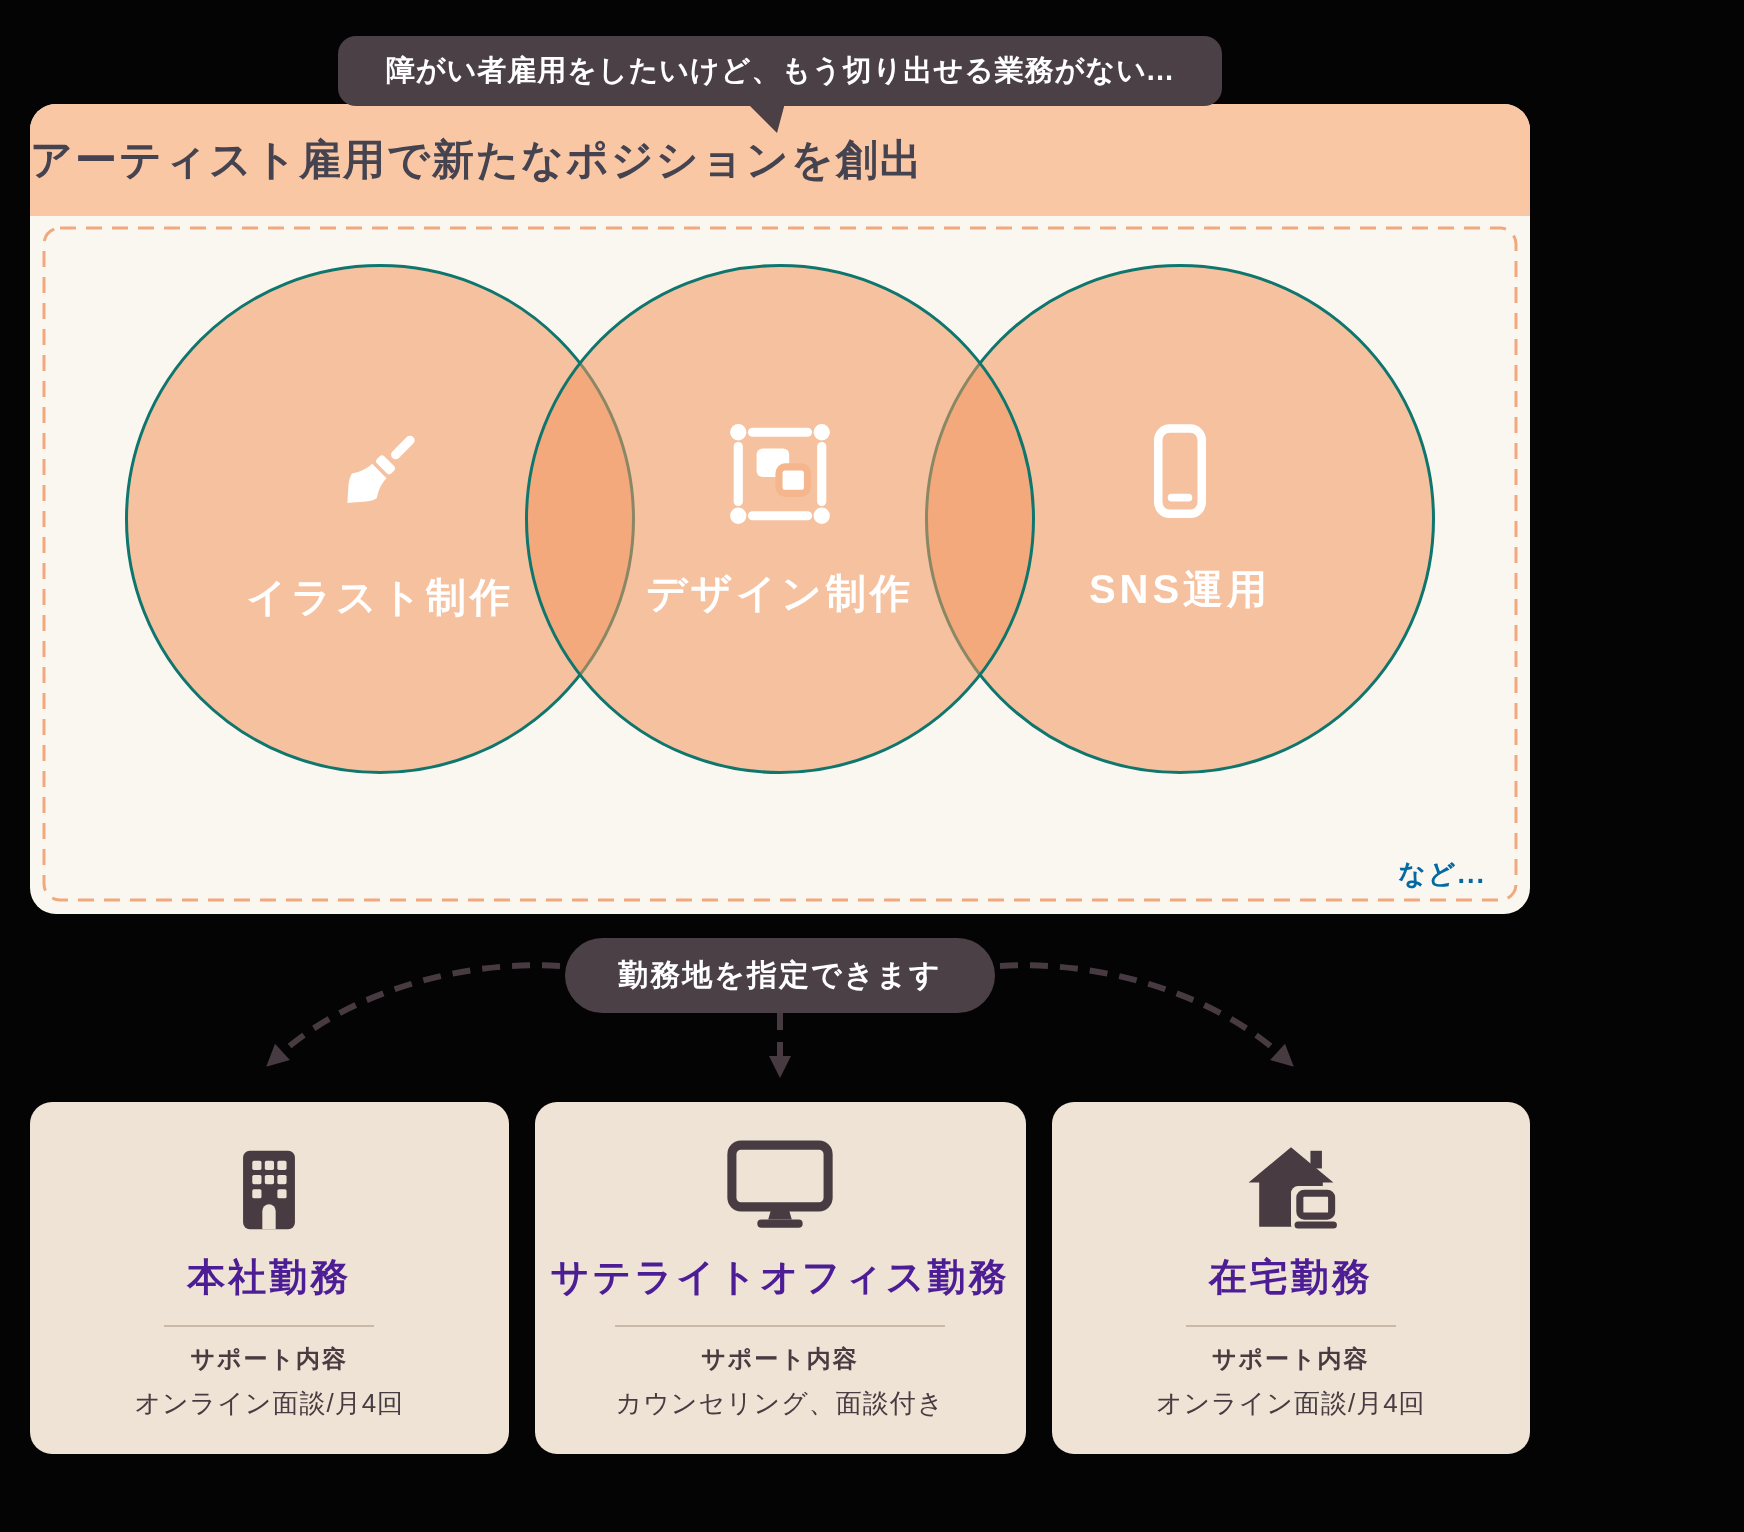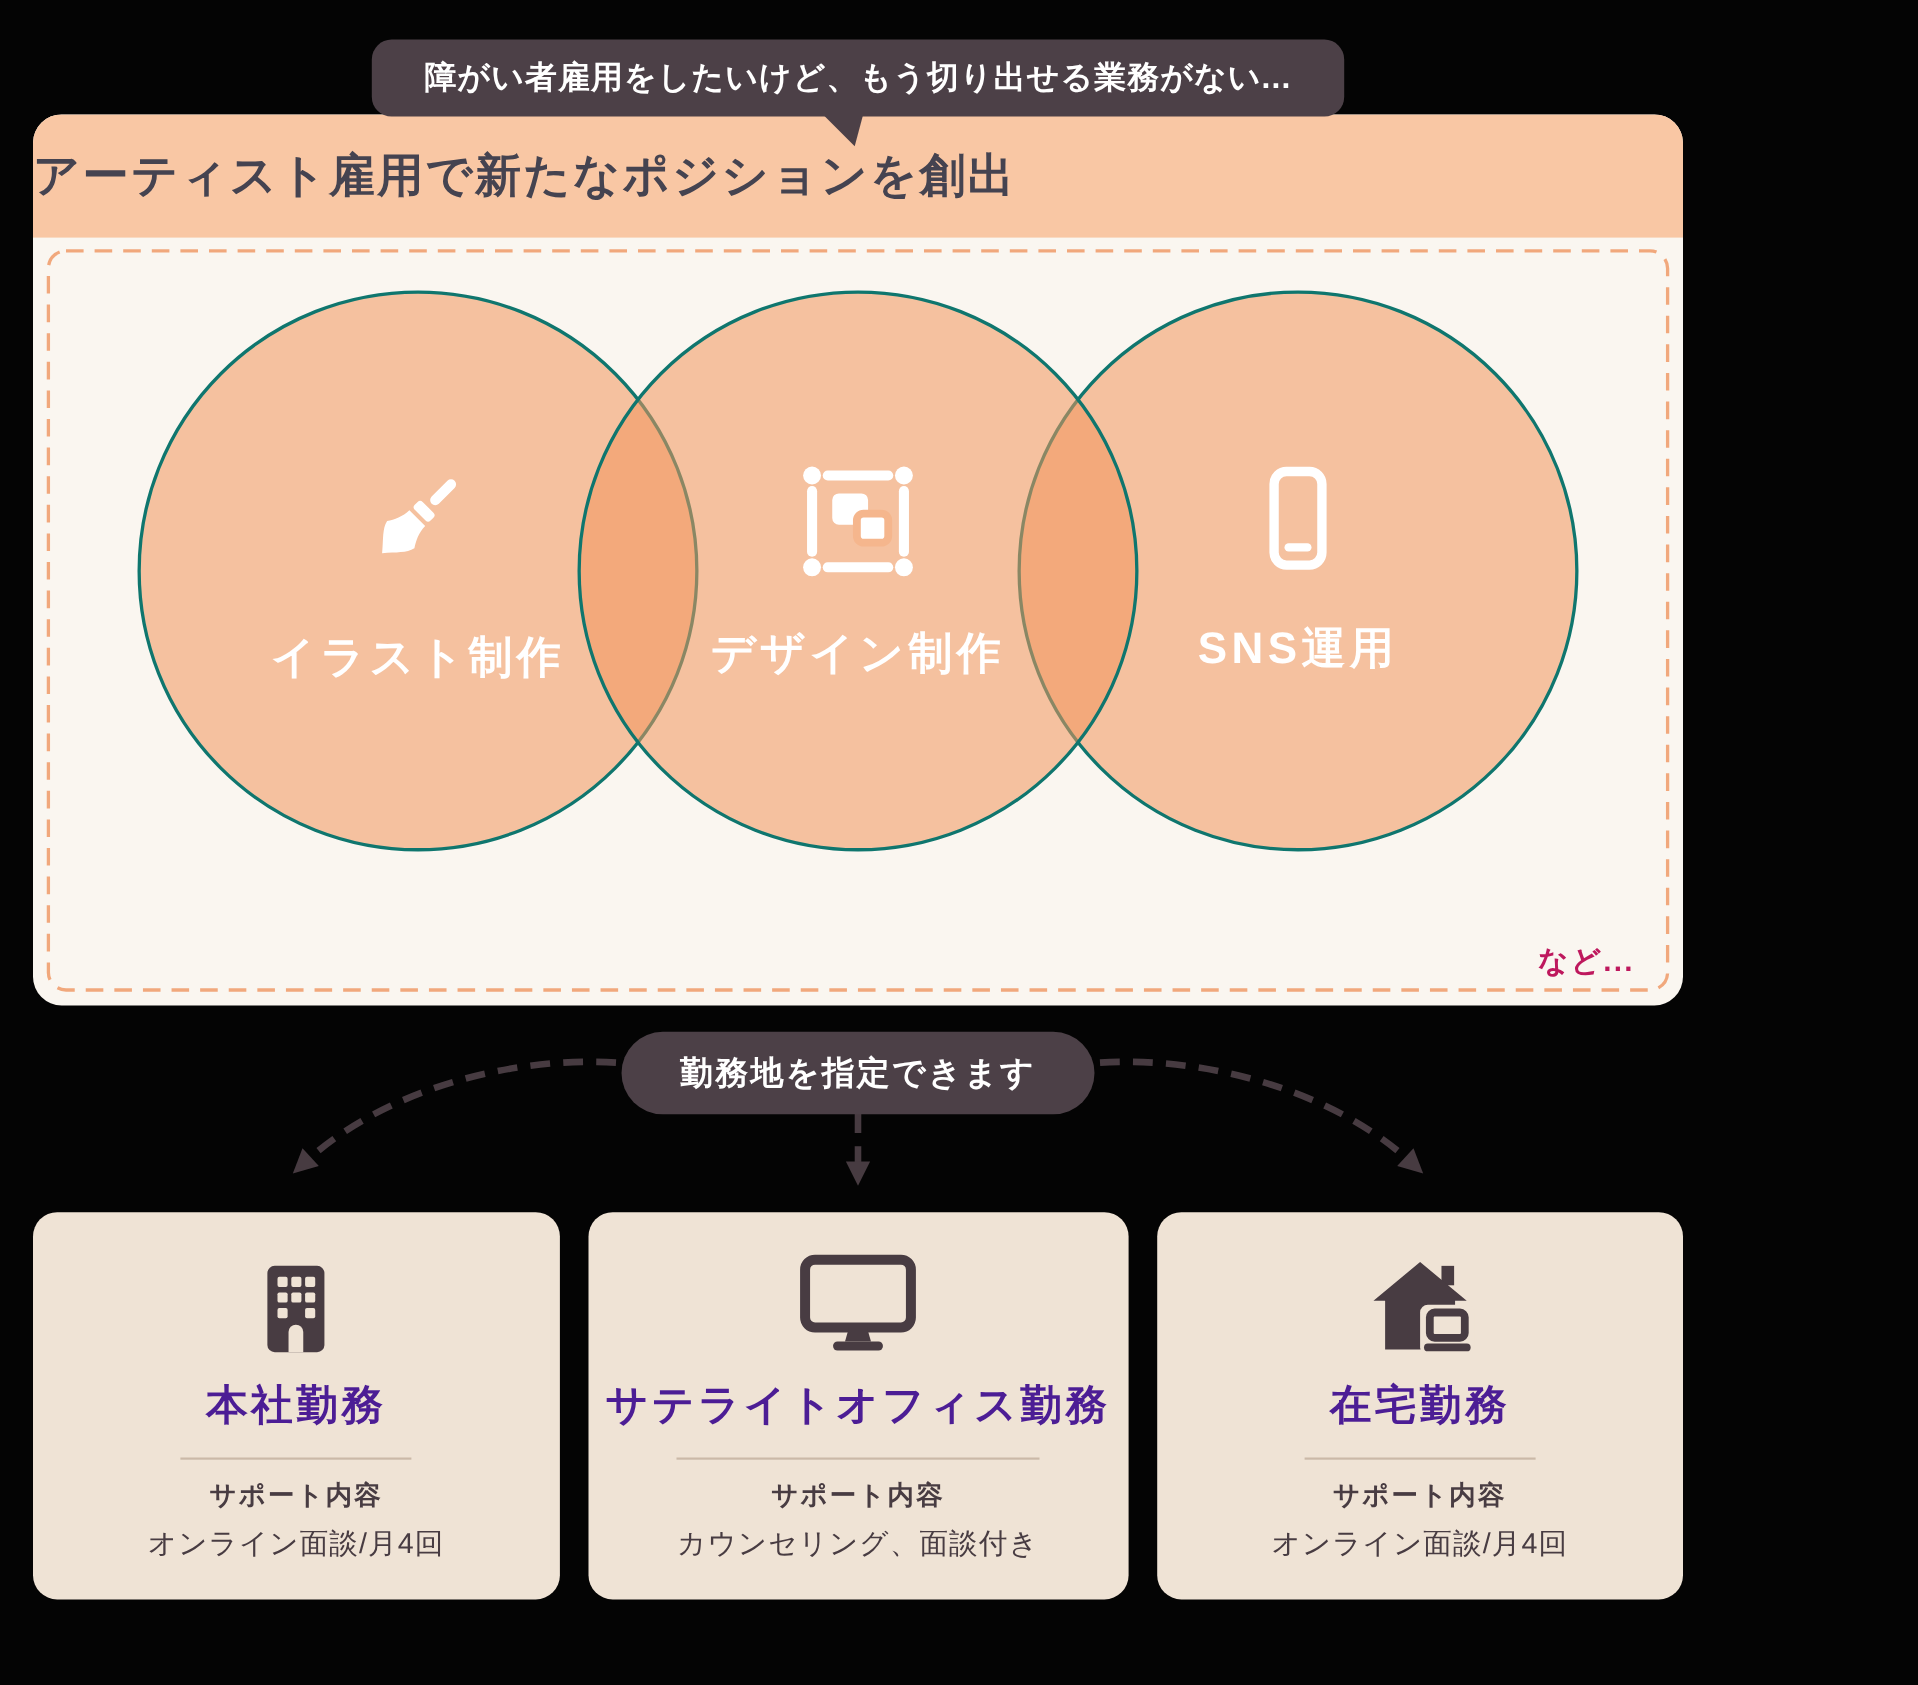--- a/index.html
+++ b/index.html
@@ -85,21 +85,21 @@
     font-size: 40px;
     font-weight: 700;
     letter-spacing: 4px;
     white-space: nowrap;
   }
   .etc-label {
     position: absolute;
     right: 44px; bottom: 22px;
     font-size: 27px;
     font-weight: 700;
-    color: #be185d;
+    color: #0369a1;
     letter-spacing: 2px;
   }
 
   
   .pill-row {
     position: absolute;
     top: 938px; left: 30px; width: 1500px;
     display: flex; justify-content: center;
     z-index: 5;
   }

